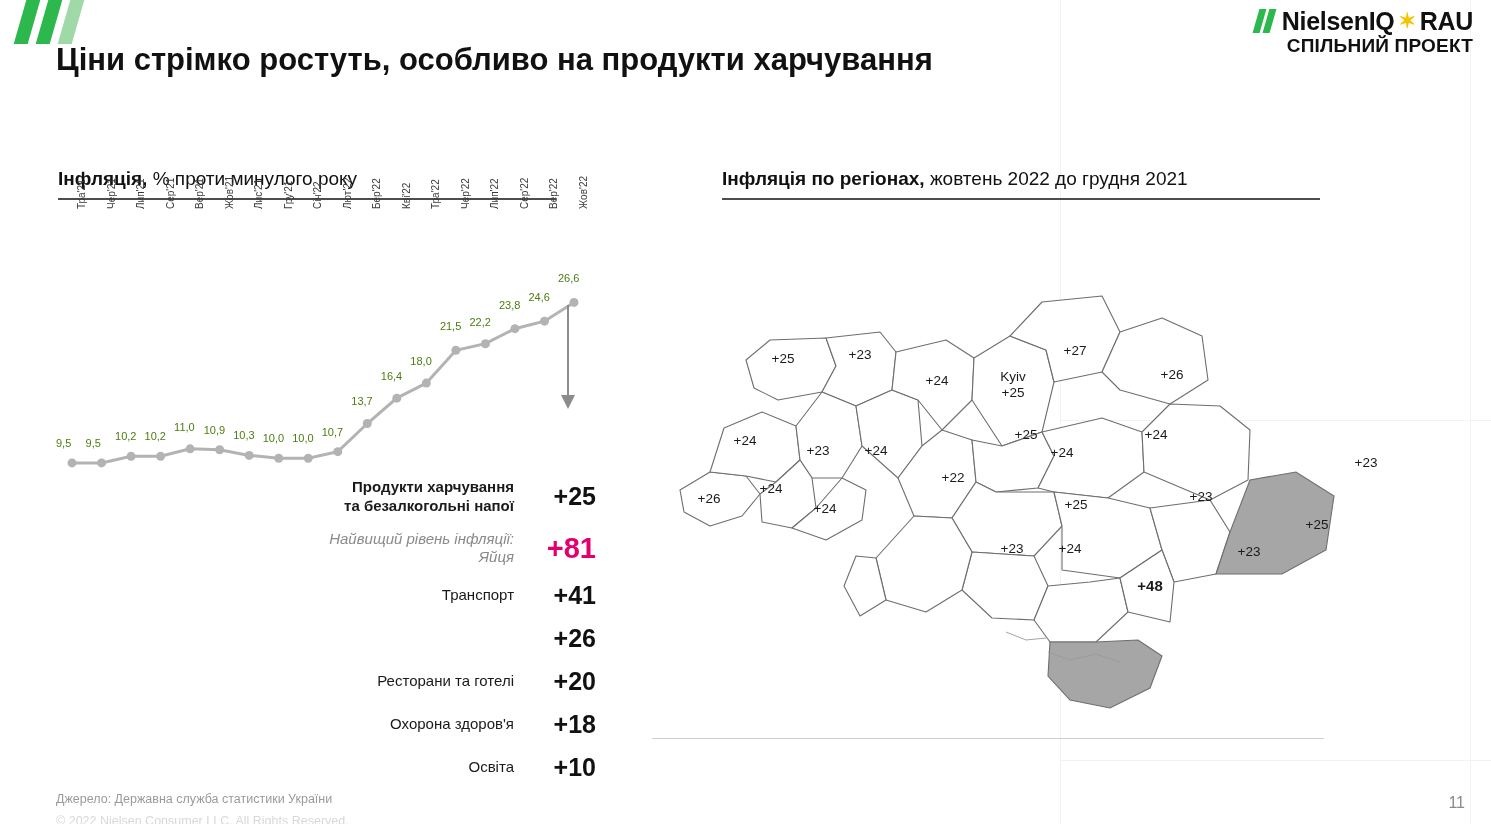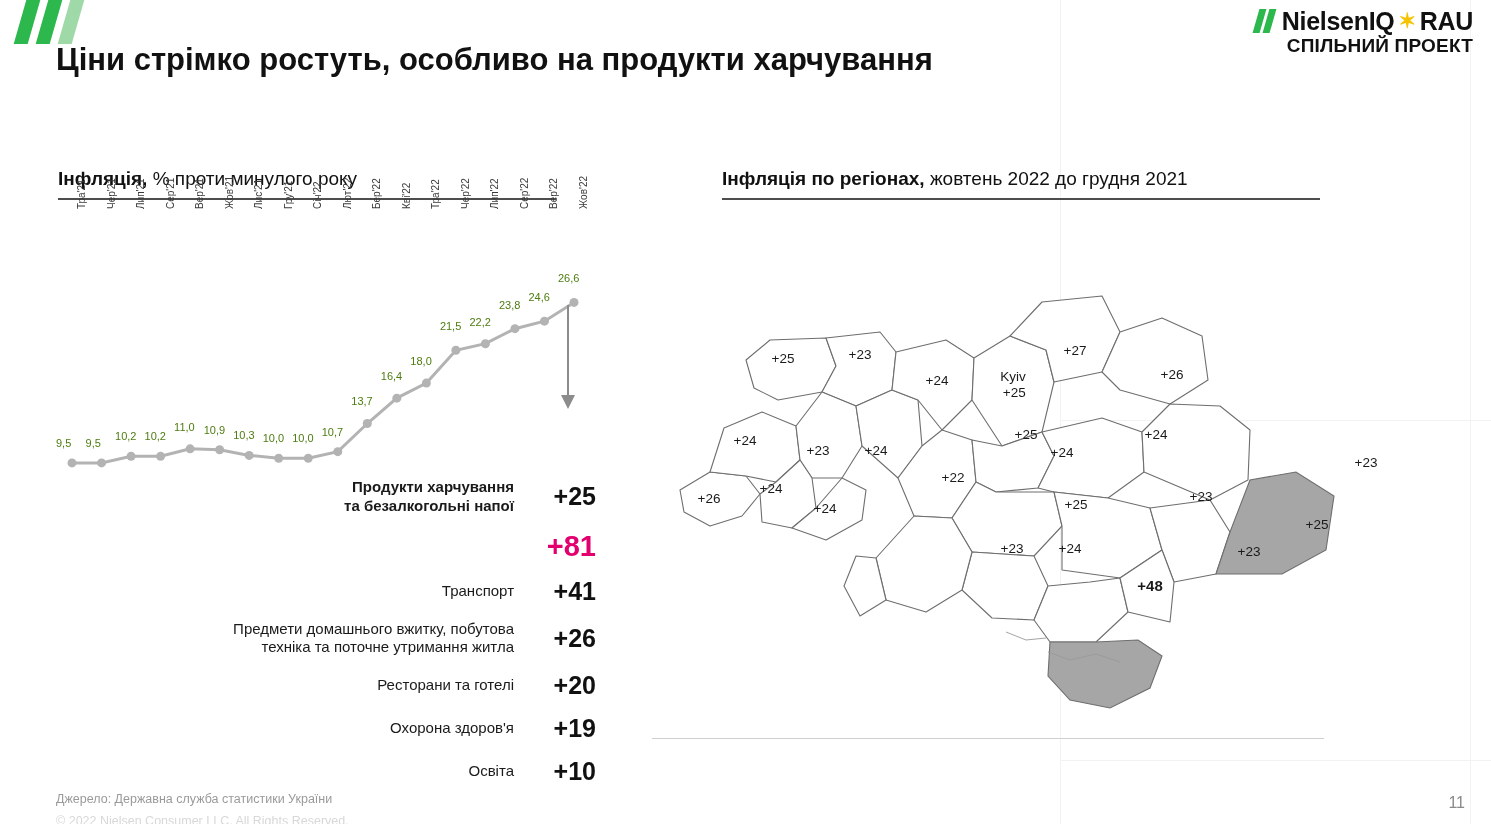--- a/index.html
+++ b/index.html
@@ -339,37 +339,37 @@
       <div class="pt-label" style="left: 502px; top: 67.3878px;">26,6</div>
     </div>
 </div>
 
 <div class="cat-list" id="cat-list">
     <div class="cat-row">
       <div class="cat-label bold">Продукти харчування<br>та безалкогольні напої</div>
       <div class="cat-value">+25</div>
     </div>
     <div class="cat-row">
+      <div class="cat-label italic">Найвищий рівень інфляції:<br>Яйця</div>
       <div class="cat-value pink">+81</div>
     </div>
     <div class="cat-row">
       <div class="cat-label">Транспорт</div>
       <div class="cat-value">+41</div>
     </div>
     <div class="cat-row">
-      <div class="cat-label">Предмети домашнього вжитку, побутова<br>техніка та поточне утримання житла</div>
       <div class="cat-value">+26</div>
     </div>
     <div class="cat-row">
       <div class="cat-label">Ресторани та готелі</div>
       <div class="cat-value">+20</div>
     </div>
     <div class="cat-row">
       <div class="cat-label">Охорона здоров'я</div>
-      <div class="cat-value">+19</div>
+      <div class="cat-value">+18</div>
     </div>
     <div class="cat-row">
       <div class="cat-label">Освіта</div>
       <div class="cat-value">+10</div>
     </div>
   </div>
 
 <div id="map-wrap">
   <svg width="820" height="500" viewBox="0 0 820 500">
     <g fill="#ffffff" stroke="#6e6e6e" stroke-width="1.1" stroke-linejoin="round">
@@ -448,21 +448,21 @@
       <div class="map-label" style="left: 175px; top: 268px;">+24</div>
       <div class="map-label" style="left: 303px; top: 237px;">+22</div>
       <div class="map-label" style="left: 412px; top: 212px;">+24</div>
       <div class="map-label" style="left: 426px; top: 264px;">+25</div>
       <div class="map-label" style="left: 551px; top: 256px;">+23</div>
       <div class="map-label" style="left: 667px; top: 284px;">+25</div>
       <div class="map-label" style="left: 362px; top: 308px;">+23</div>
       <div class="map-label" style="left: 420px; top: 308px;">+24</div>
       <div class="map-label" style="left: 599px; top: 311px;">+23</div>
       <div class="map-label" style="left: 716px; top: 222px;">+23</div>
-      <div class="map-label kyiv" style="left: 363px; top: 145px; text-align: right;">
+      <div class="map-label kyiv" style="left: 363px; top: 145px;">
         <div>Kyiv</div>
         <div>+25</div>
       </div>
       <div class="map-label strong" style="left: 500px; top: 345px;">+48</div>
     </div>
 </div>
 <div class="right-rule-bottom"></div>
 
 <div class="source">Джерело: Державна служба статистики України</div>
 <div class="copyright">© 2022 Nielsen Consumer LLC. All Rights Reserved.</div>

